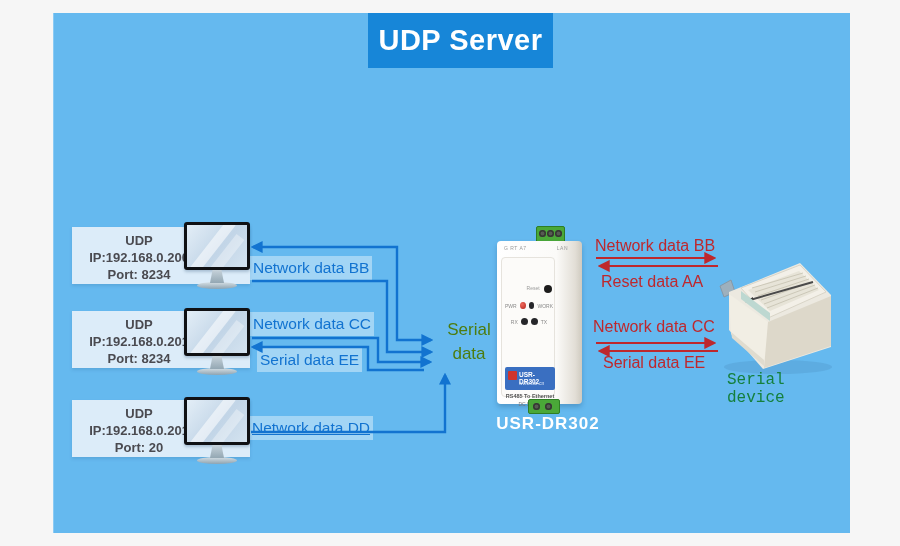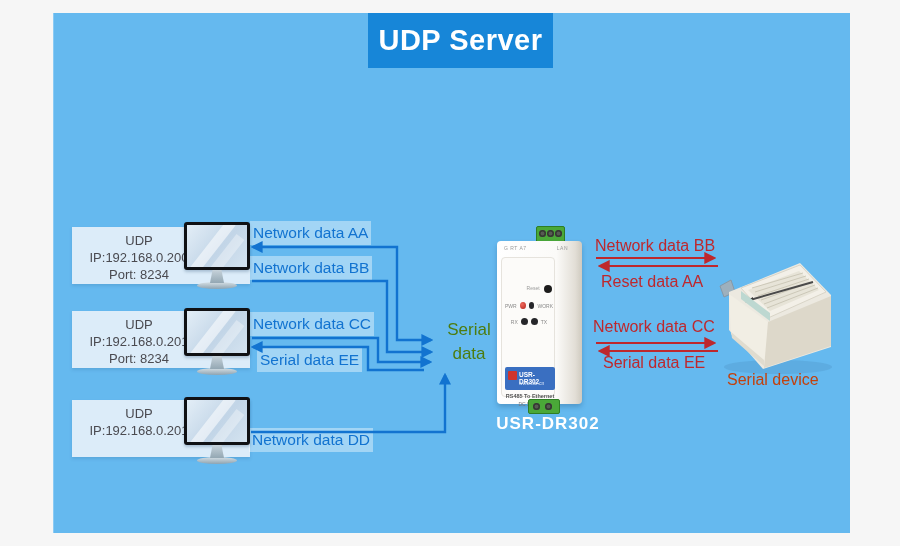--- a/index.html
+++ b/index.html
@@ -6,21 +6,21 @@
   .stage{position:relative;width:900px;height:546px;background:#f6f6f6;overflow:hidden;
          font-family:"Liberation Sans",sans-serif;}
   .canvas{position:absolute;left:53px;top:13px;width:796px;height:520px;
           background:#65b9ef;border-left:1px solid #8ccbf4;}
   .title-box{position:absolute;left:368px;top:13px;width:185px;height:55px;
              background:#1786d8;display:flex;align-items:center;justify-content:center;}
   .title-box span{color:#fff;font-size:29px;font-weight:bold;letter-spacing:0.5px;}
 
   
   .udp-card{position:absolute;width:178px;height:57px;background:#dcecf9;
-            box-shadow:0 2px 3px rgba(40,90,140,0.18);}
+            box-shadow:0 2px 3px rgba(40,90,140,0.18);font-weight:bold;}
   .udp-card .txt{position:absolute;left:6px;top:5px;width:122px;text-align:center;
                  color:#4a4a50;font-size:13px;line-height:1.32;}
 
   
   .monitor{position:absolute;width:66px;z-index:4;}
   .m-screen{width:66px;height:48px;background:#101114;border-radius:3px;padding:3px;
             box-sizing:border-box;box-shadow:0 2px 3px rgba(20,60,100,0.25);}
   .m-inner{width:100%;height:100%;background:linear-gradient(130deg,#e3eef7 0%,#c2d5e7 55%,#d4e3f0 100%);
            position:relative;overflow:hidden;}
   .m-inner:after{content:"";position:absolute;left:18px;top:-10px;width:10px;height:70px;
@@ -59,22 +59,22 @@
   .dv-label{position:absolute;left:3px;top:109px;width:50px;height:23px;background:#3a6fc1;
             border-radius:2px;color:#fff;overflow:hidden;}
   .dv-label .logo{position:absolute;left:3px;top:4px;width:9px;height:9px;background:#d0342c;border-radius:1px;}
   .dv-label .nm{position:absolute;left:14px;top:4px;font-size:6.5px;font-weight:bold;}
   .dv-label .web{position:absolute;left:14px;top:13px;font-size:5px;color:#d8e6fa;}
   .dv-sub1{position:absolute;left:3px;top:135px;width:50px;text-align:center;font-size:5.5px;
            font-weight:bold;color:#555;}
   .dv-sub2{position:absolute;left:3px;top:143px;width:50px;text-align:center;font-size:5px;color:#777;}
   .device-caption{position:absolute;left:492px;top:414px;width:112px;text-align:center;
                   color:#fff;font-size:17px;font-weight:bold;letter-spacing:1px;z-index:4;}
-  .printer-caption{position:absolute;left:727px;top:371px;width:104px;color:#c2410c;
-                   font-size:16px;z-index:4;}
+  .printer-caption{position:absolute;left:727px;top:371px;width:104px;color:#15803d;
+                   font-size:16px;z-index:4;font-family:Liberation Mono, monospace;}
   .overlay{position:absolute;left:0;top:0;z-index:5;pointer-events:none;}
   .printer{position:absolute;left:718px;top:250px;z-index:4;}
 </style>
 </head>
 <body>
 
 <div class="stage">
   <div class="canvas"></div>
 
   <div class="title-box">
@@ -92,20 +92,21 @@
     <div class="txt">
       <div>UDP</div>
       <div>IP:192.168.0.201</div>
       <div>Port:  8234</div>
     </div>
   </div>
   <div class="udp-card" style="left:72px;top:400px;">
     <div class="txt">
       <div>UDP</div>
       <div>IP:192.168.0.201</div>
+      <div>Port:  20</div>
     </div>
   </div>
 
   <div class="monitor" style="left:184px;top:222px;">
     <div class="m-screen">
         <div class="m-inner"></div>
       </div>
     <div class="m-neck"></div>
       <div class="m-base"></div>
   </div>
@@ -117,25 +118,24 @@
       <div class="m-base"></div>
   </div>
   <div class="monitor" style="left:184px;top:397px;">
     <div class="m-screen">
         <div class="m-inner"></div>
       </div>
     <div class="m-neck"></div>
       <div class="m-base"></div>
   </div>
 
-  <div class="flabel" style="left:250px;top:221px;">Network data AA</div>
   <div class="flabel" style="left:250px;top:256px;">Network data BB</div>
   <div class="flabel" style="left:250px;top:312px;">Network data CC</div>
   <div class="flabel" style="left:257px;top:348px;">Serial data EE</div>
-  <div class="flabel" style="left:249px;top:428px;">Network data DD</div>
+  <div class="flabel" style="left:249px;top:416px;text-decoration:underline;">Network data DD</div>
 
   <div class="serial-port">
     <div>Serial</div>
     <div>data</div>
   </div>
 
   <div class="rlabel" style="left:595px;top:237px;">Network data BB</div>
   <div class="rlabel" style="left:601px;top:273px;">Reset data AA</div>
   <div class="rlabel" style="left:593px;top:318px;">Network data CC</div>
   <div class="rlabel" style="left:603px;top:354px;">Serial data EE</div>

